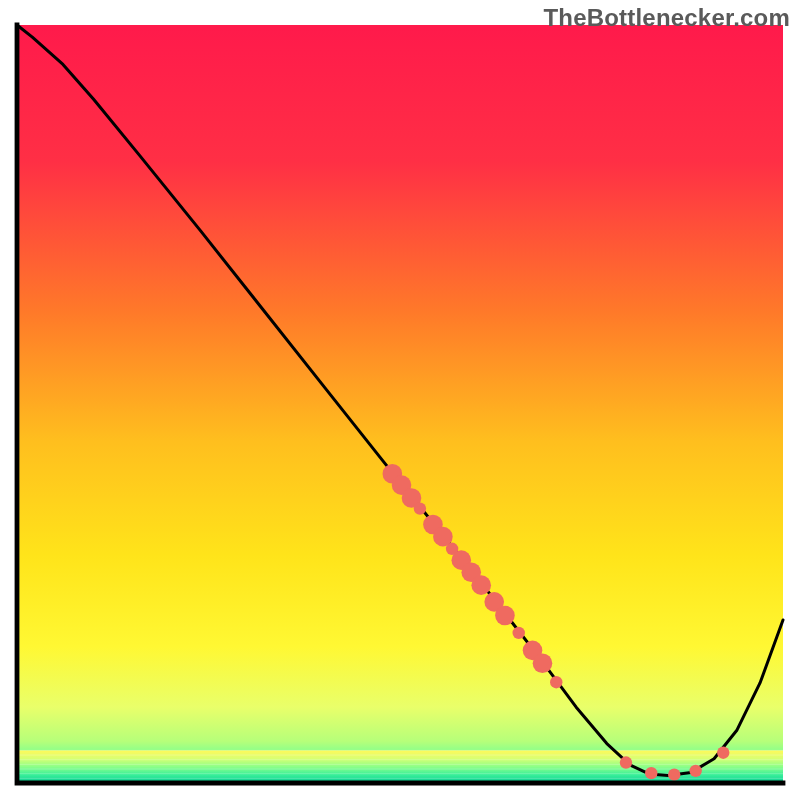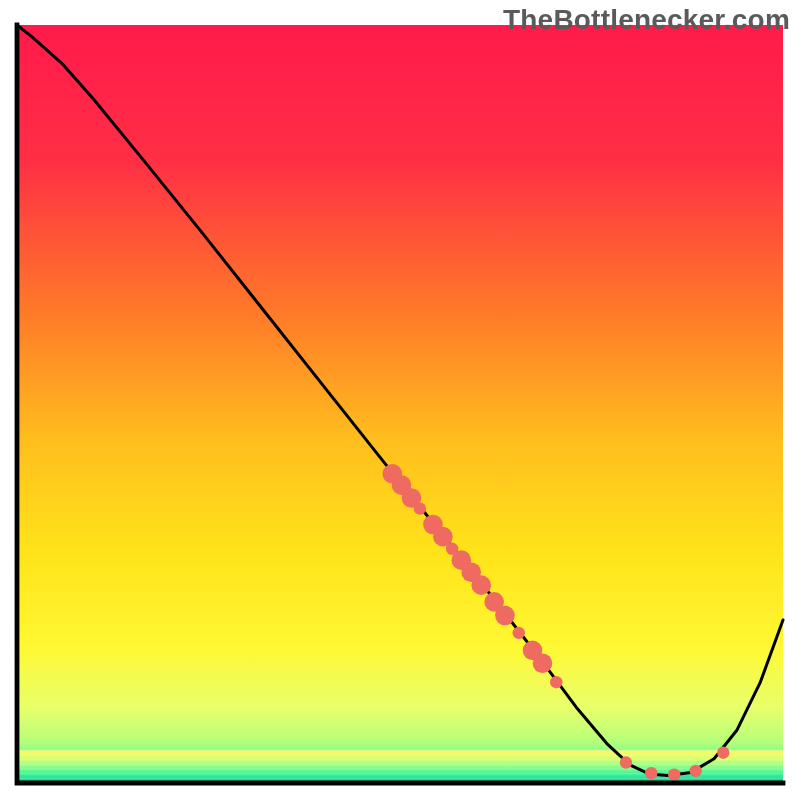--- a/index.html
+++ b/index.html
@@ -13,21 +13,21 @@
   }
   #stage {
     position: relative;
     width: 800px;
     height: 800px;
   }
   #watermark {
     position: absolute;
     top: 4px;
     right: 10px;
-    font-size: 28px;
+    font-size: 24px;
     font-weight: 600;
     color: #5a5a5a;
     letter-spacing: 0.2px;
   }
   svg {
     display: block;
   }
 </style>
 </head>
 <body>

